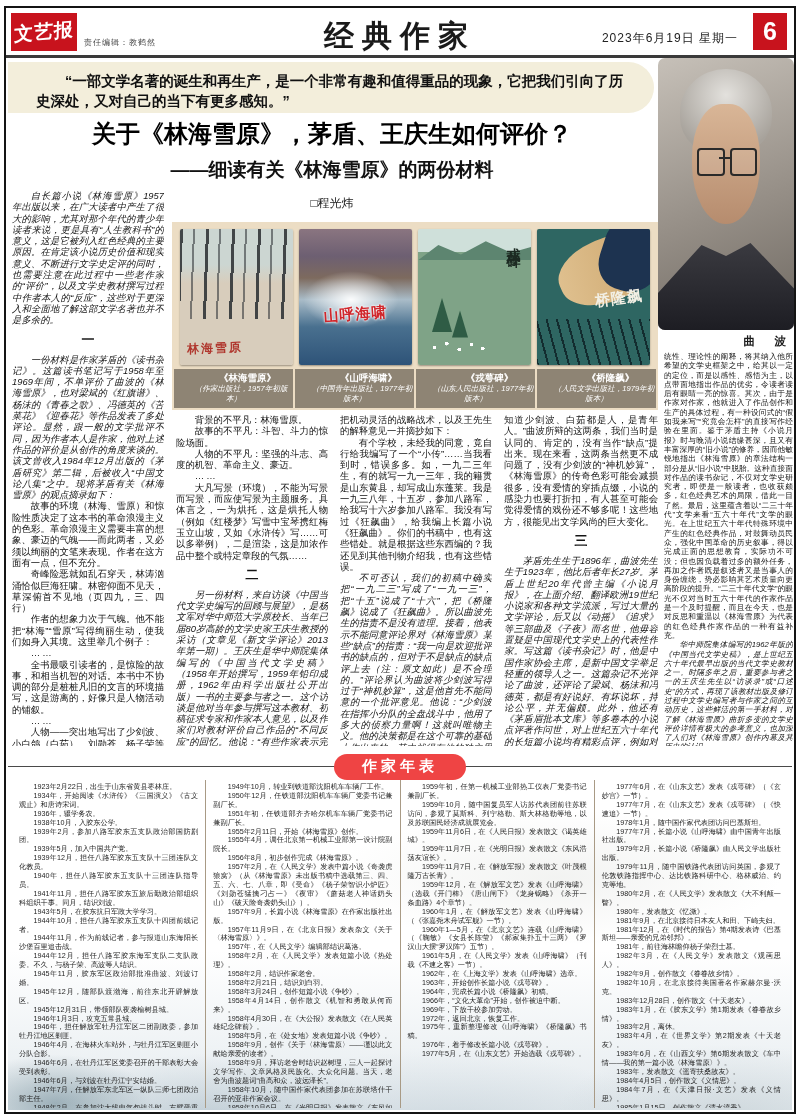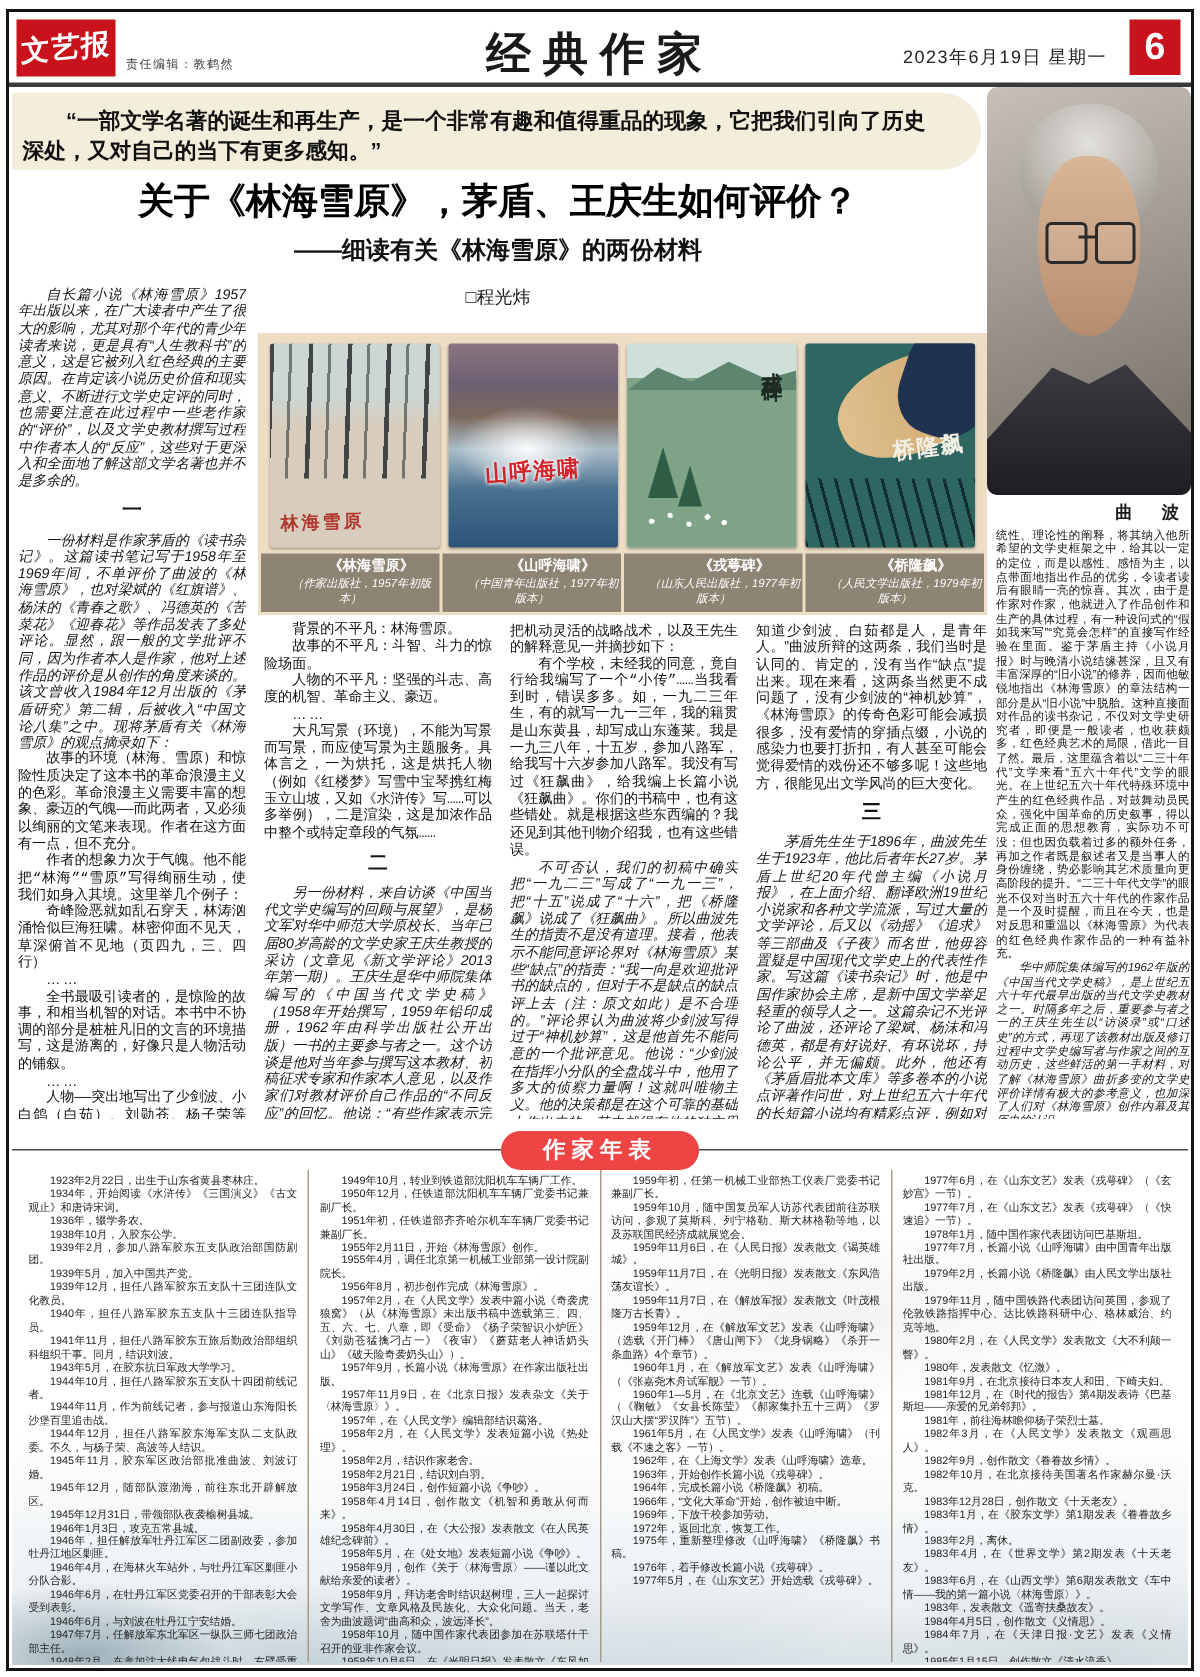--- a/index.html
+++ b/index.html
@@ -15,27 +15,27 @@
   .editor-note{position:absolute;left:84px;top:37px;font-size:8px;color:#444;letter-spacing:1px;}
   .section-title{position:absolute;left:0;right:0;top:16px;text-align:center;font-size:30px;font-weight:900;letter-spacing:8px;}
   .issue-date{position:absolute;right:62px;top:30px;font-size:12px;color:#222;letter-spacing:1px;}
   .page-number{position:absolute;right:13px;top:13px;width:34px;height:37px;background:#c8131d;color:#fff;
                font-size:25px;font-weight:700;display:flex;align-items:center;justify-content:center;}
   .header-rule{position:absolute;left:6px;right:6px;top:55px;border-top:3px solid #3a3a3a;}
 
   
   .quote-band{position:absolute;left:8px;top:62px;width:646px;height:51px;background:#f3eedb;
               border-radius:0 26px 26px 0;z-index:1;}
-  .quote-band p{margin:0;padding:9px 26px 0 7px;font-size:14.5px;font-weight:700;line-height:20px;
+  .quote-band p{margin:0;padding:9px 26px 0 28px;font-size:14.5px;font-weight:700;line-height:20px;
                 text-indent:2em;color:#111;}
 
   
   .headline{position:absolute;left:10px;top:118px;width:644px;text-align:center;z-index:2;}
   .headline h1{margin:0;font-family:"Liberation Serif","DejaVu Serif",serif;font-size:24px;font-weight:900;color:#000;}
-  .headline h2{margin:7px 0 12px;font-size:16px;font-weight:700;color:#111;}
+  .headline h2{margin:7px 0 12px;font-size:19px;font-weight:700;color:#111;}
   .headline .byline{margin-top:8px;font-size:12px;color:#222;}
 
   
   .author-photo{position:absolute;left:658px;top:58px;width:136px;height:272px;border-radius:7px;overflow:hidden;z-index:3;}
   .author-photo .bg{position:absolute;inset:0;background:linear-gradient(160deg,#c6c0b8,#968f87 55%,#6e6861);}
   .author-photo .hair{position:absolute;top:4%;left:16%;width:68%;height:32%;border-radius:50% 50% 45% 45%;
                       background:radial-gradient(circle at 50% 30%,#e3e1dd,#a7a29b 75%);}
   .author-photo .face{position:absolute;top:17%;left:25%;width:50%;height:44%;border-radius:46% 46% 52% 52%;
                       background:linear-gradient(#d9b697,#b68c6e);}
   .author-photo .glass{position:absolute;top:33%;width:17%;height:9%;border:2px solid #2a2a2a;border-radius:4px;background:rgba(255,255,255,.12);}
@@ -90,21 +90,21 @@
   
   .art-col{position:absolute;font-size:9.4px;line-height:11.3px;text-align:justify;overflow:hidden;color:#141414;z-index:2;}
   #col1{left:12px;top:190px;width:152px;height:556px;}
   #col2{left:176px;top:414px;width:152px;height:332px;}
   #col3{left:340px;top:414px;width:152px;height:332px;}
   #col4{left:504px;top:414px;width:154px;height:332px;}
   #col5{left:664px;top:352px;width:129px;height:394px;font-size:7.7px;line-height:9.3px;}
   .art-col div{margin:0;}
   .p{text-indent:2em;font-style:italic;}
   .cont{text-indent:0;}
-  .q{text-indent:2em;font-family:Liberation Mono, monospace;color:#101010;}
+  .q{text-indent:2em;font-family:Liberation Sans, sans-serif;color:#101010;}
   .dots{text-indent:2em;letter-spacing:2px;}
   .sec{text-indent:0;text-align:center;font-weight:700;font-size:13px;line-height:28px;}
 
   
   .chron{position:absolute;left:6px;right:6px;top:754px;bottom:6px;z-index:2;}
   .chron-line{position:absolute;top:12px;left:2px;right:2px;border-top:1.5px solid #4a4a4a;}
   .chron-pill{position:absolute;top:0;left:50%;transform:translateX(-50%);background:#ef4444;color:#fff;
               padding:3px 28px 4px;border-radius:14px;font-size:15px;font-weight:700;letter-spacing:4px;z-index:3;}
   .chron-bg{position:absolute;left:2px;right:2px;top:24px;bottom:2px;
             background:
@@ -198,22 +198,22 @@
       </div>
     </div>
   </div>
 
   <div class="art-col" id="col1">
 
   <div class="p">自长篇小说《林海雪原》1957年出版以来，在广大读者中产生了很大的影响，尤其对那个年代的青少年读者来说，更是具有“人生教科书”的意义，这是它被列入红色经典的主要原因。在肯定该小说历史价值和现实意义、不断进行文学史定评的同时，也需要注意在此过程中一些老作家的“评价”，以及文学史教材撰写过程中作者本人的“反应”，这些对于更深入和全面地了解这部文学名著也并不是多余的。</div>
       <div class="sec">一</div>
       <div class="p">一份材料是作家茅盾的《读书杂记》。这篇读书笔记写于1958年至1969年间，不单评价了曲波的《林海雪原》，也对梁斌的《红旗谱》、杨沫的《青春之歌》、冯德英的《苦菜花》《迎春花》等作品发表了多处评论。显然，跟一般的文学批评不同，因为作者本人是作家，他对上述作品的评价是从创作的角度来谈的。该文曾收入1984年12月出版的《茅盾研究》第二辑，后被收入“中国文论八集”之中。现将茅盾有关《林海雪原》的观点摘录如下：</div>
       <div class="q">故事的环境（林海、雪原）和惊险性质决定了这本书的革命浪漫主义的色彩。革命浪漫主义需要丰富的想象、豪迈的气魄——而此两者，又必须以绚丽的文笔来表现。作者在这方面有一点，但不充分。</div>
+      <div class="q">奇峰险恶就如乱石穿天，林涛汹涌恰似巨海狂啸。林密仰面不见天，草深俯首不见地（页四九，三、四行）</div>
       <div class="q">作者的想象力次于气魄。他不能把“林海”“雪原”写得绚丽生动，使我们如身入其境。这里举几个例子：</div>
-      <div class="q">奇峰险恶就如乱石穿天，林涛汹涌恰似巨海狂啸。林密仰面不见天，草深俯首不见地（页四九，三、四行）</div>
       <div class="dots">……</div>
       <div class="q">全书最吸引读者的，是惊险的故事，和相当机智的对话。本书中不协调的部分是桩桩凡旧的文言的环境描写，这是游离的，好像只是人物活动的铺叙。</div>
       <div class="dots">……</div>
       <div class="q">人物——突出地写出了少剑波、小白鸽（白茹）、刘勋苍、杨子荣等等，英雄气概和少女的神态，都比较好。但总的说来，这些人物都不深刻，性格的发展写得少。</div>
     </div>
   <div class="art-col" id="col2">
 
   <div class="q">背景的不平凡：林海雪原。</div>
       <div class="q">故事的不平凡：斗智、斗力的惊险场面。</div>
       <div class="q">人物的不平凡：坚强的斗志、高度的机智、革命主义、豪迈。</div>

